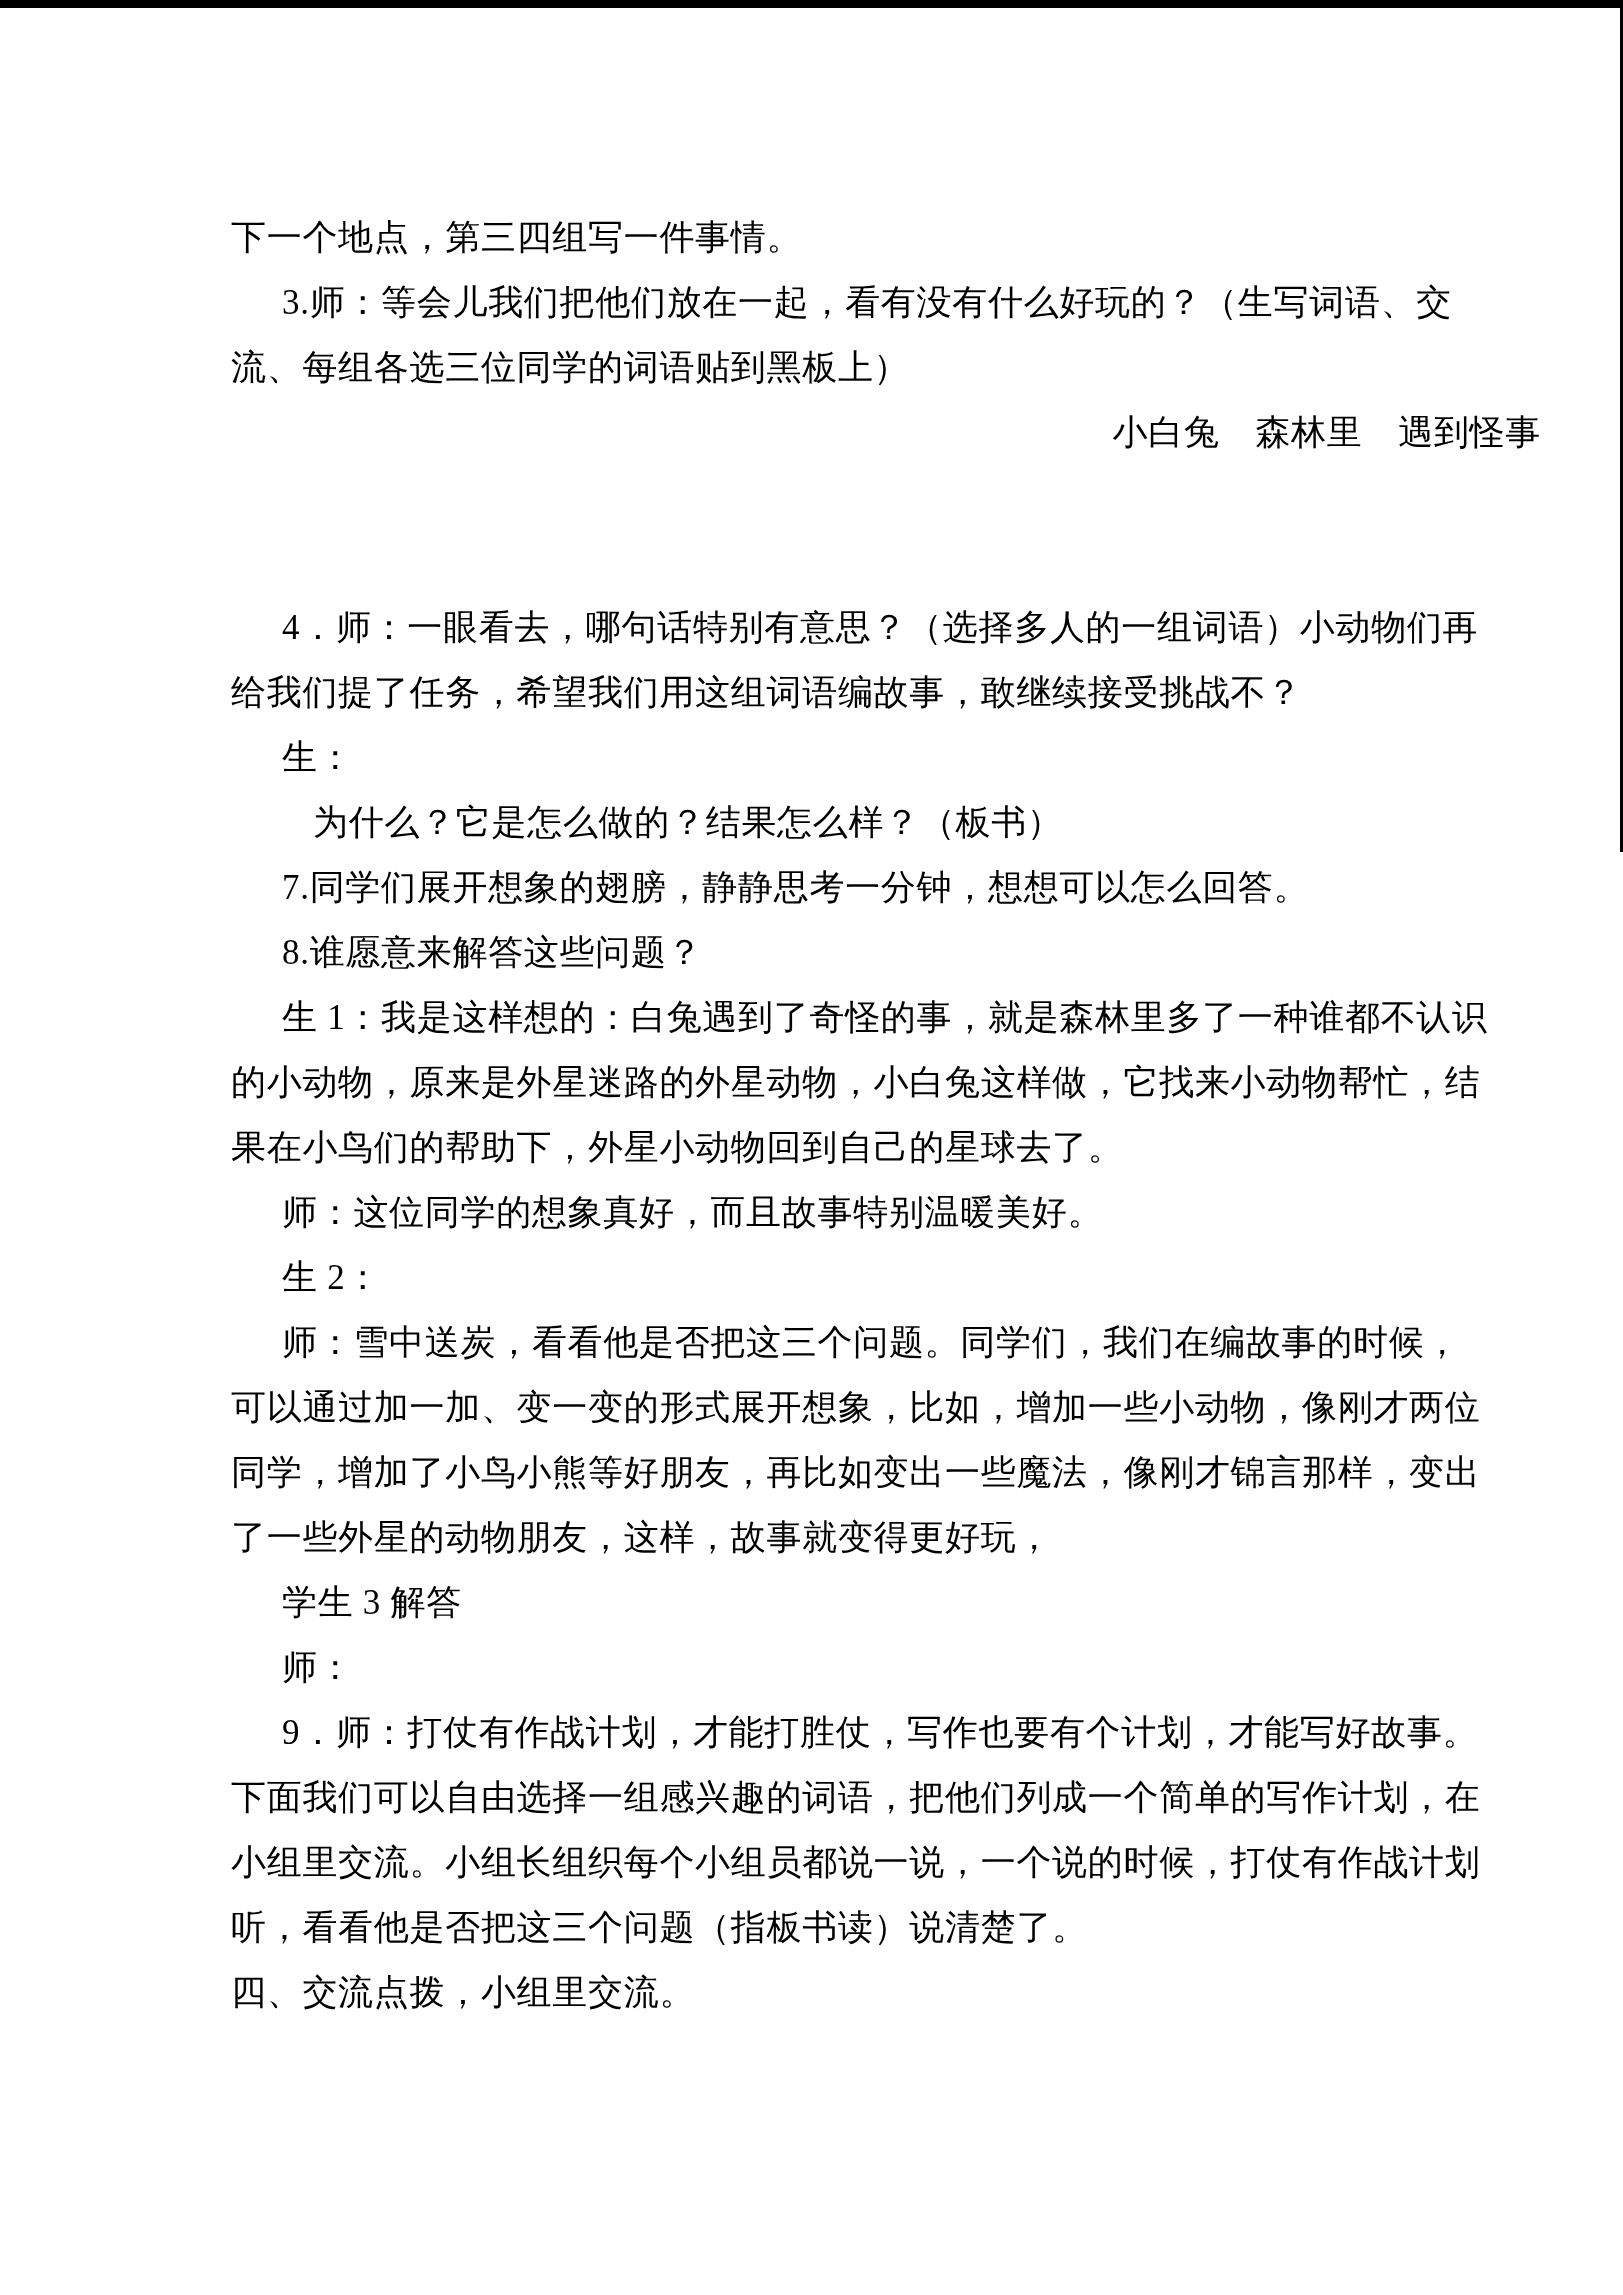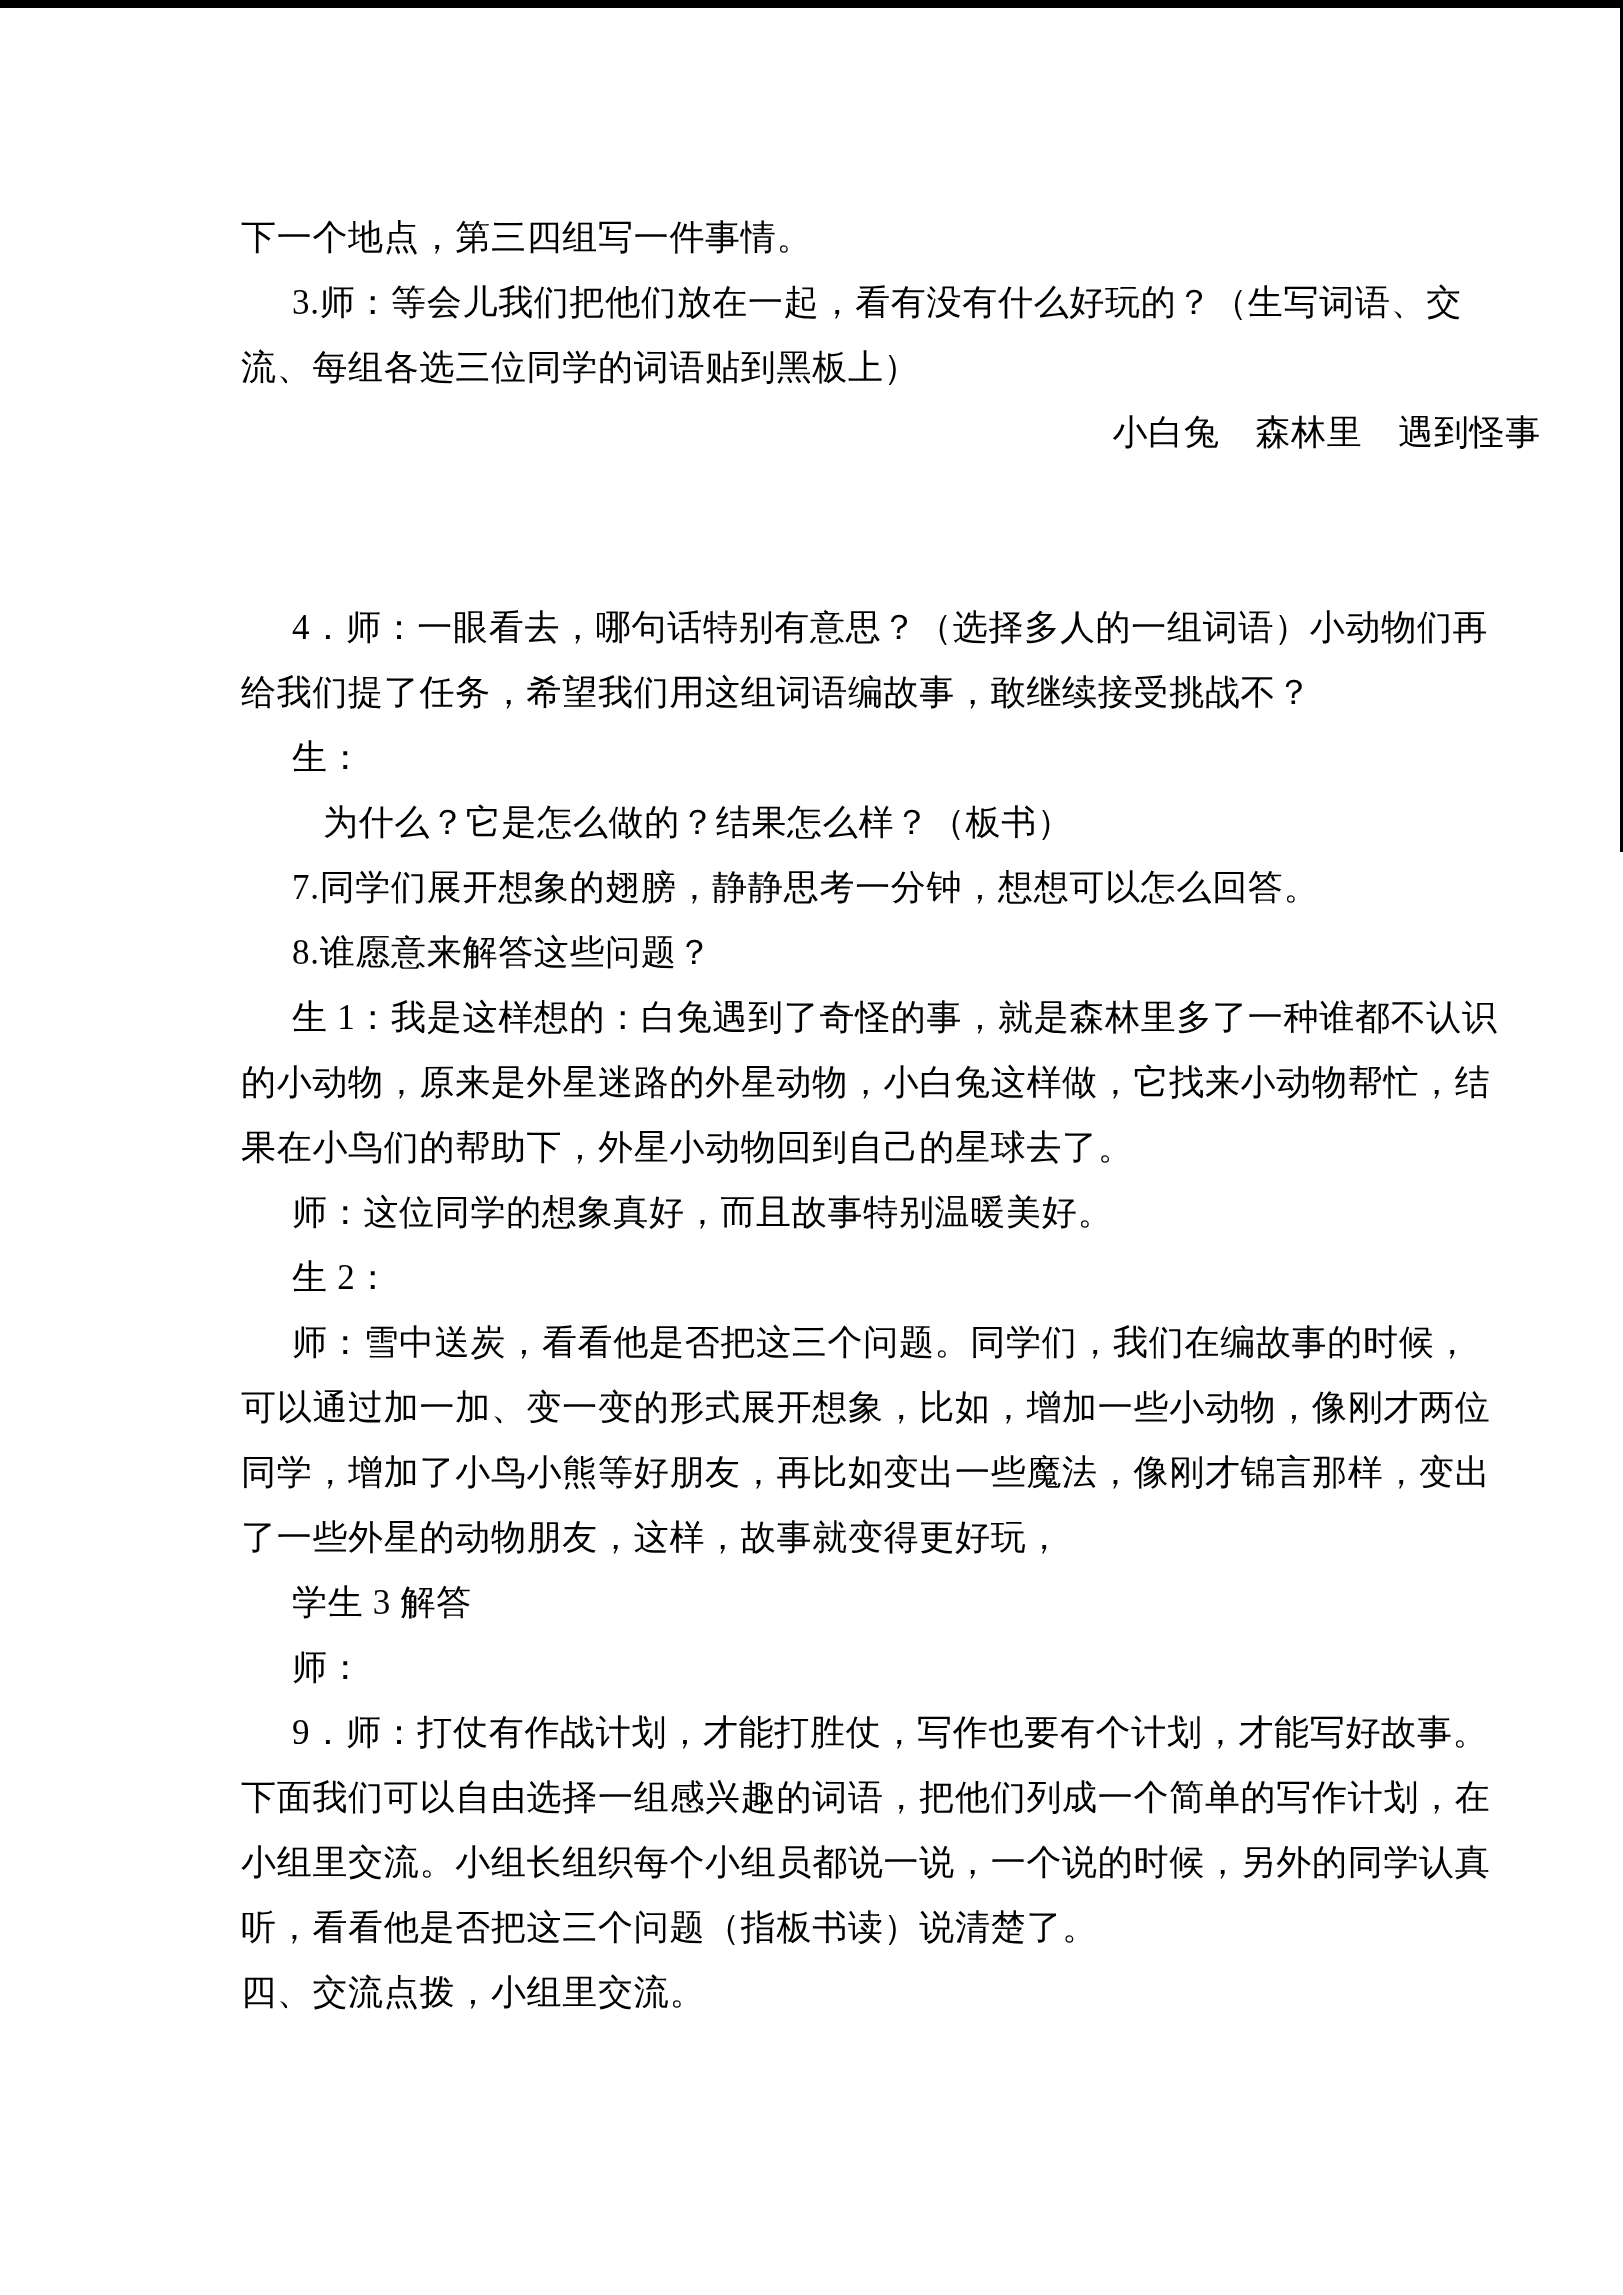--- a/index.html
+++ b/index.html
@@ -27,21 +27,21 @@
   .scan-right-edge {
     position: absolute;
     top: 0;
     right: 0;
     width: 2.7px;
     height: 852px;
     background: #000000;
   }
   .text-block {
     position: absolute;
-    left: 241px;
+    left: 231px;
     top: 205px;
     right: 82px;
   }
   .line {
     height: 65px;
     line-height: 65px;
     font-size: 35px;
     letter-spacing: 0.7px;
     white-space: nowrap;
     font-weight: 500;
@@ -76,18 +76,18 @@
       <div class="line indent-1">师：这位同学的想象真好，而且故事特别温暖美好。</div>
       <div class="line indent-1">生 2：</div>
       <div class="line indent-1">师：雪中送炭，看看他是否把这三个问题。同学们，我们在编故事的时候，</div>
       <div class="line indent-0">可以通过加一加、变一变的形式展开想象，比如，增加一些小动物，像刚才两位</div>
       <div class="line indent-0">同学，增加了小鸟小熊等好朋友，再比如变出一些魔法，像刚才锦言那样，变出</div>
       <div class="line indent-0">了一些外星的动物朋友，这样，故事就变得更好玩，</div>
       <div class="line indent-1">学生 3 解答</div>
       <div class="line indent-1">师：</div>
       <div class="line indent-1">9．师：打仗有作战计划，才能打胜仗，写作也要有个计划，才能写好故事。</div>
       <div class="line indent-0">下面我们可以自由选择一组感兴趣的词语，把他们列成一个简单的写作计划，在</div>
-      <div class="line indent-0">小组里交流。小组长组织每个小组员都说一说，一个说的时候，另外的同学认真</div>
+      <div class="line indent-0">小组里交流。小组长组织每个小组员都说一说，一个说的时候，打仗有作战计划</div>
       <div class="line indent-0">听，看看他是否把这三个问题（指板书读）说清楚了。</div>
       <div class="line indent-0">四、交流点拨，小组里交流。</div>
     </div>
 </div>
 
 
 </body></html>

